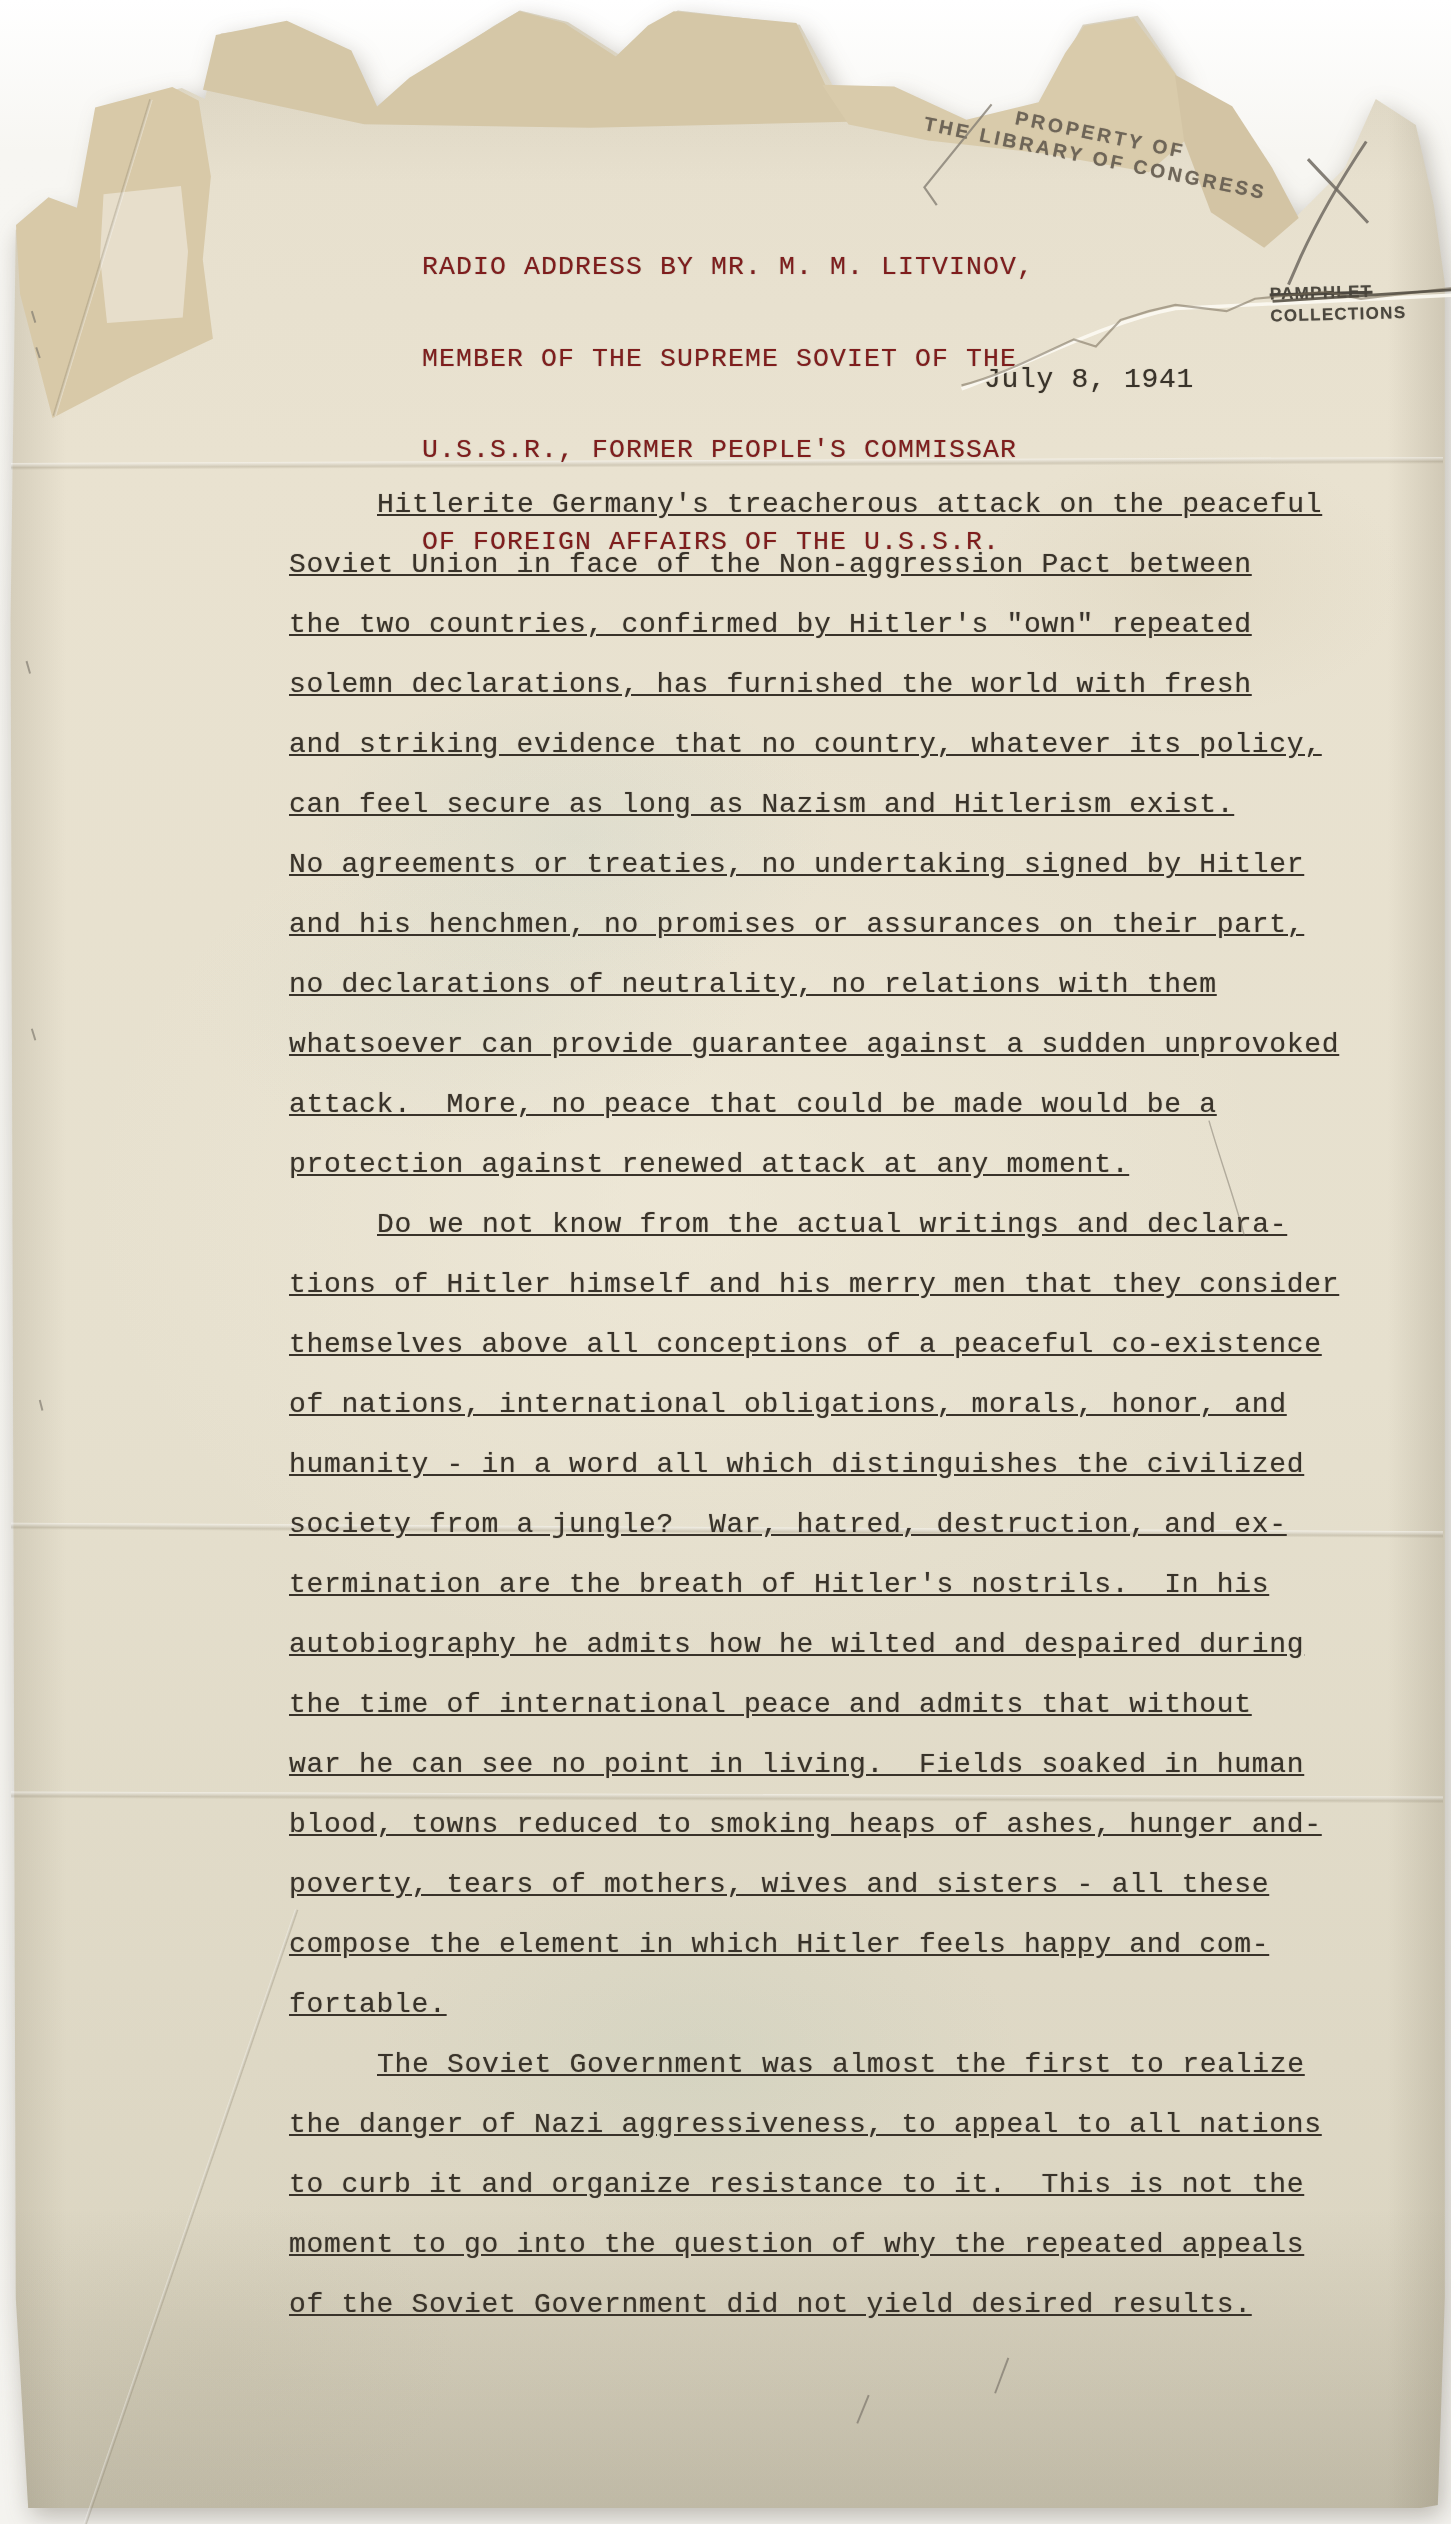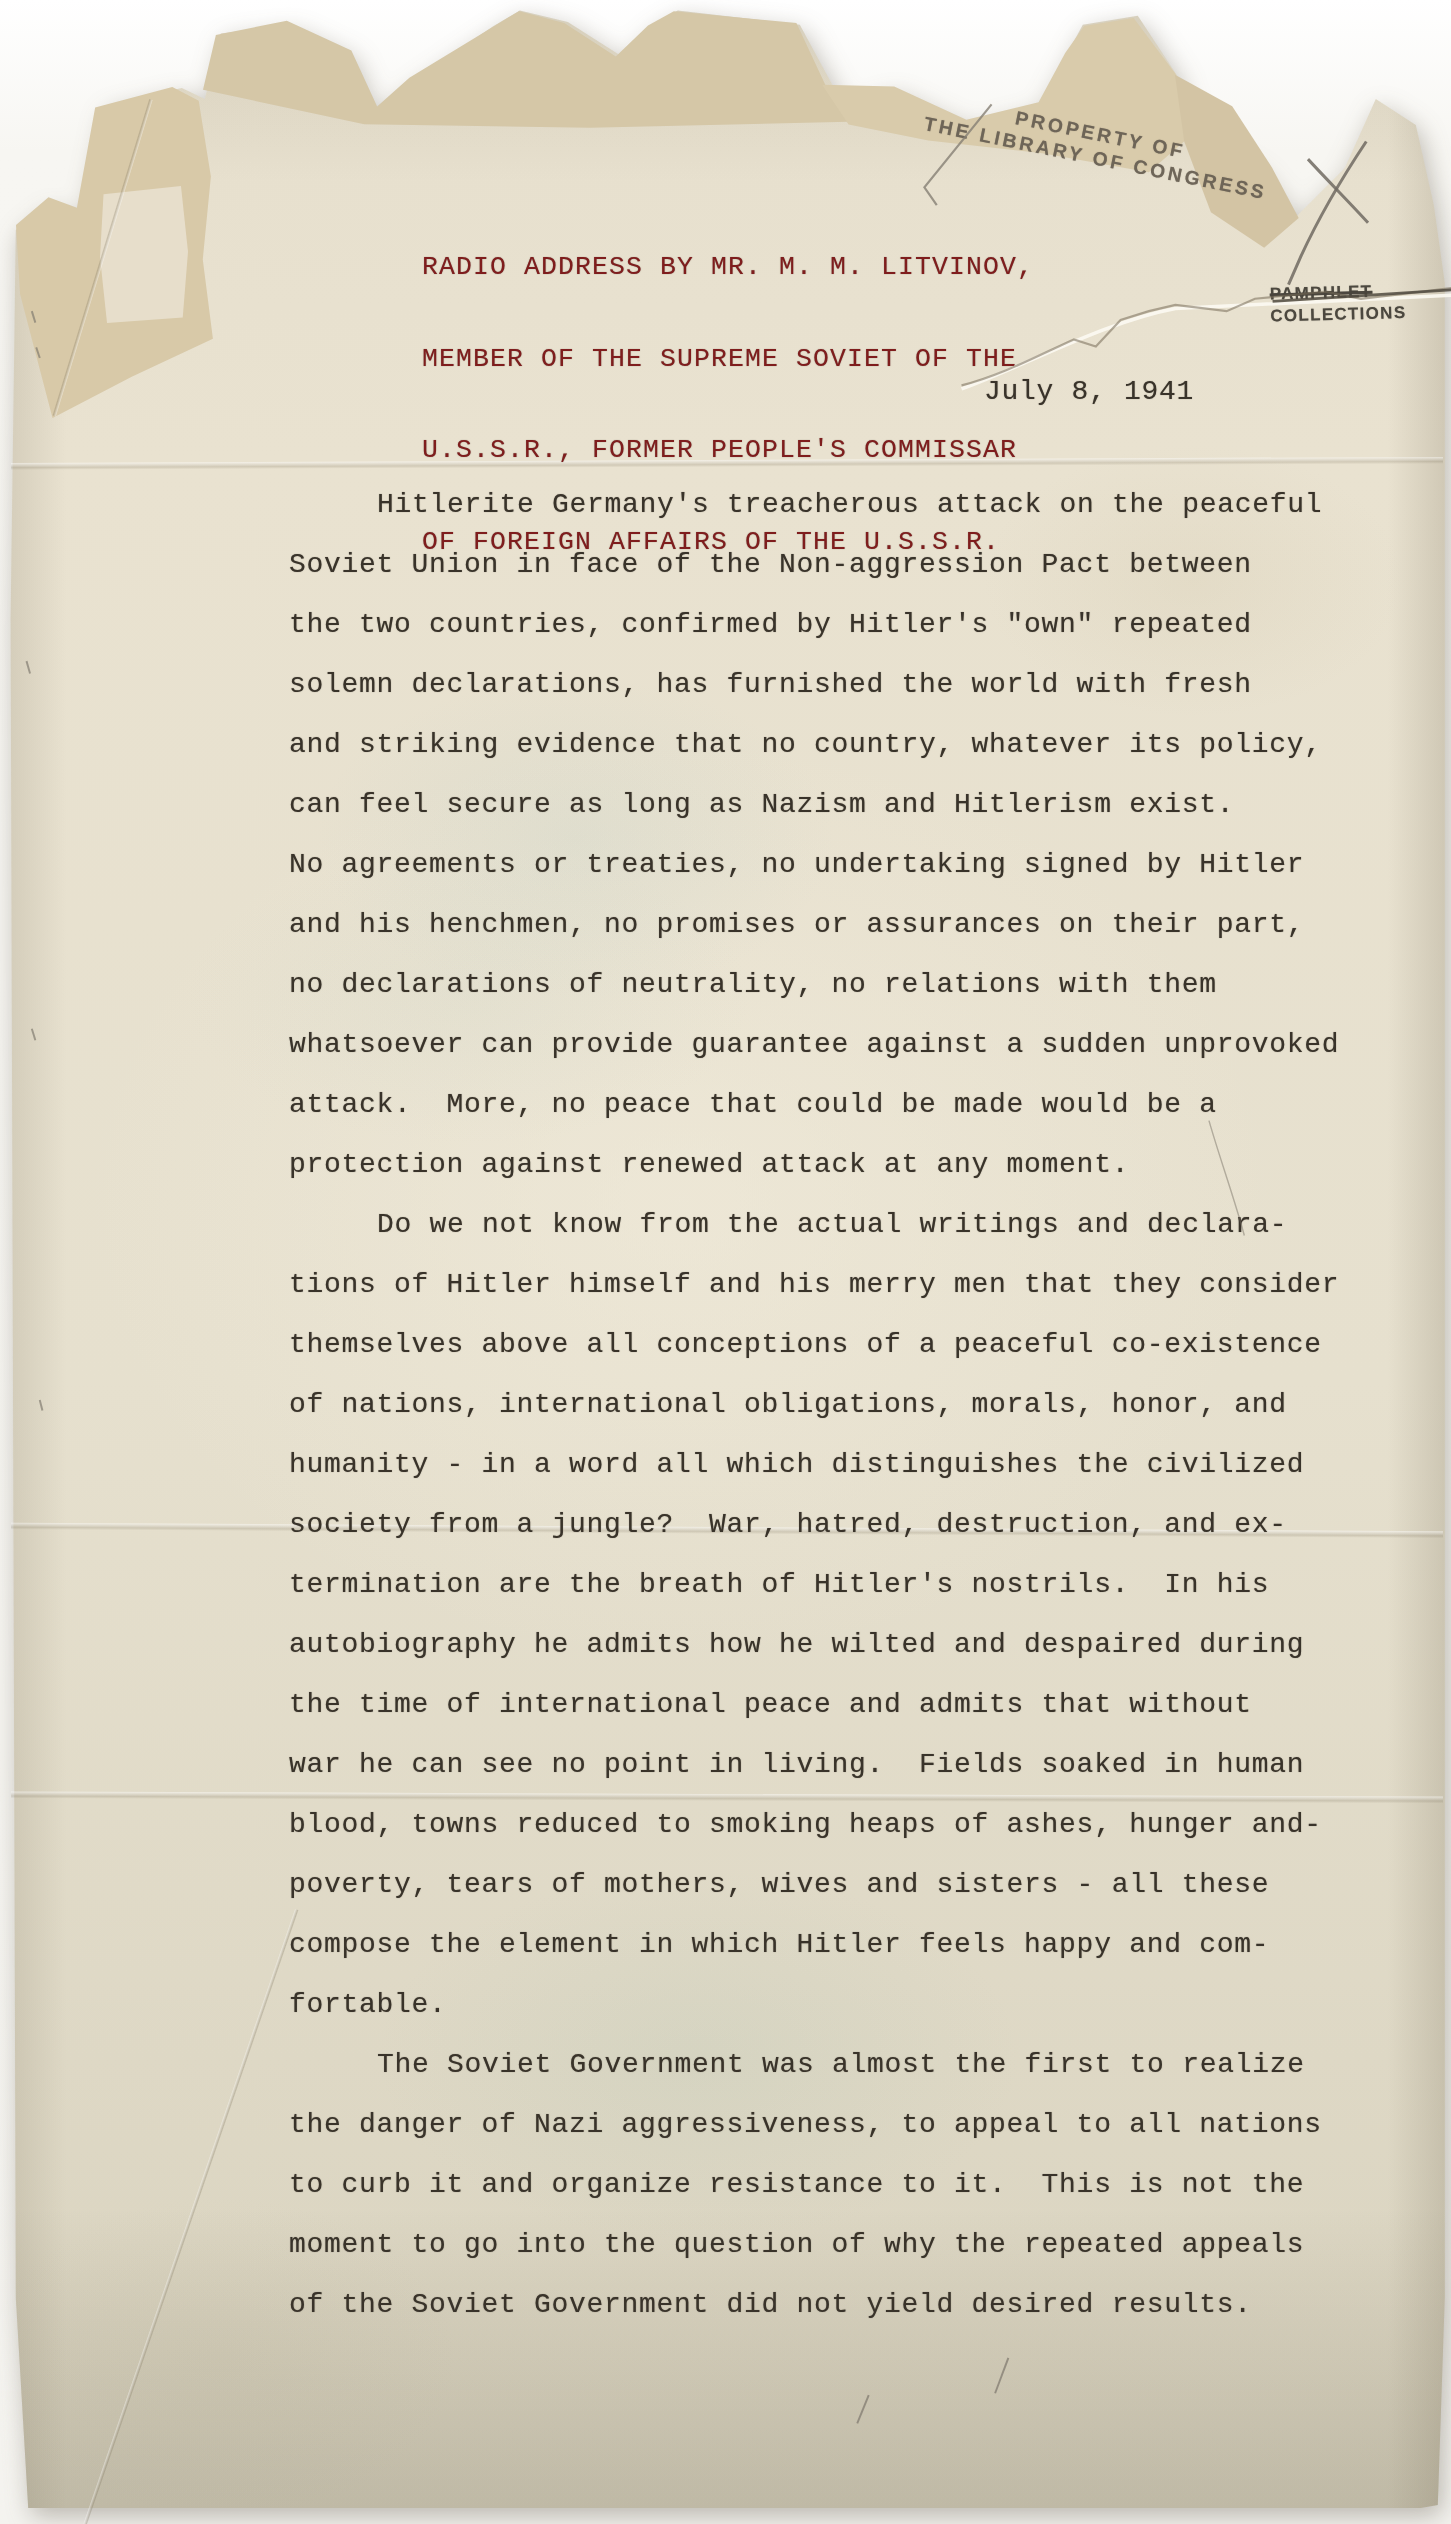--- a/index.html
+++ b/index.html
@@ -55,23 +55,23 @@
   
   .crease{position:absolute;pointer-events:none;}
   .crease-h{left:10.6px;width:1432px;height:7px;
     background:linear-gradient(180deg,rgba(255,255,255,.5) 0%,rgba(112,102,80,.20) 65%,transparent 100%);}
   .crease-d{height:3.5px;
     background:linear-gradient(180deg,rgba(255,255,255,.45) 0%,rgba(112,102,80,.28) 70%,transparent 100%);}
 
   
   .typew{color:#39332a;text-shadow:0 0 1.1px rgba(57,51,42,.5);white-space:pre;}
   .title-block{position:absolute;left:422px;top:191px;font-size:26.5px;line-height:30.5px;letter-spacing:1.1px;color:#7f1d1d;}
-  .date-line{position:absolute;left:984px;top:364px;font-size:28px;letter-spacing:0.7px;margin-top:12px;}
+  .date-line{position:absolute;left:984px;top:364px;font-size:28px;letter-spacing:0.7px;}
   .doc-body{position:absolute;left:289px;top:475px;font-size:28px;line-height:60px;letter-spacing:0.7px;}
-  .tline{height:60px;}
+  .tline{height:60px;text-decoration:underline;}
   .tline.indent{padding-left:88px;}
 
   
   .stamp-property{position:absolute;left:908px;top:122px;width:380px;
     transform:rotate(11.5deg);text-align:center;color:rgba(106,98,85,.92);
     font-family:"Liberation Sans","DejaVu Sans",sans-serif;font-weight:bold;
     font-size:19.4px;letter-spacing:3.1px;line-height:24px;text-shadow:0 0 0.9px rgba(106,98,85,.6);}
   .stamp-pamphlet{position:absolute;left:1270px;top:281px;width:194px;transform:rotate(-1.5deg);
     color:rgba(72,67,59,.95);font-family:"Liberation Sans","DejaVu Sans",sans-serif;font-weight:bold;
     font-size:17px;letter-spacing:1.3px;line-height:22px;text-shadow:0 0 0.9px rgba(72,67,59,.5);}

